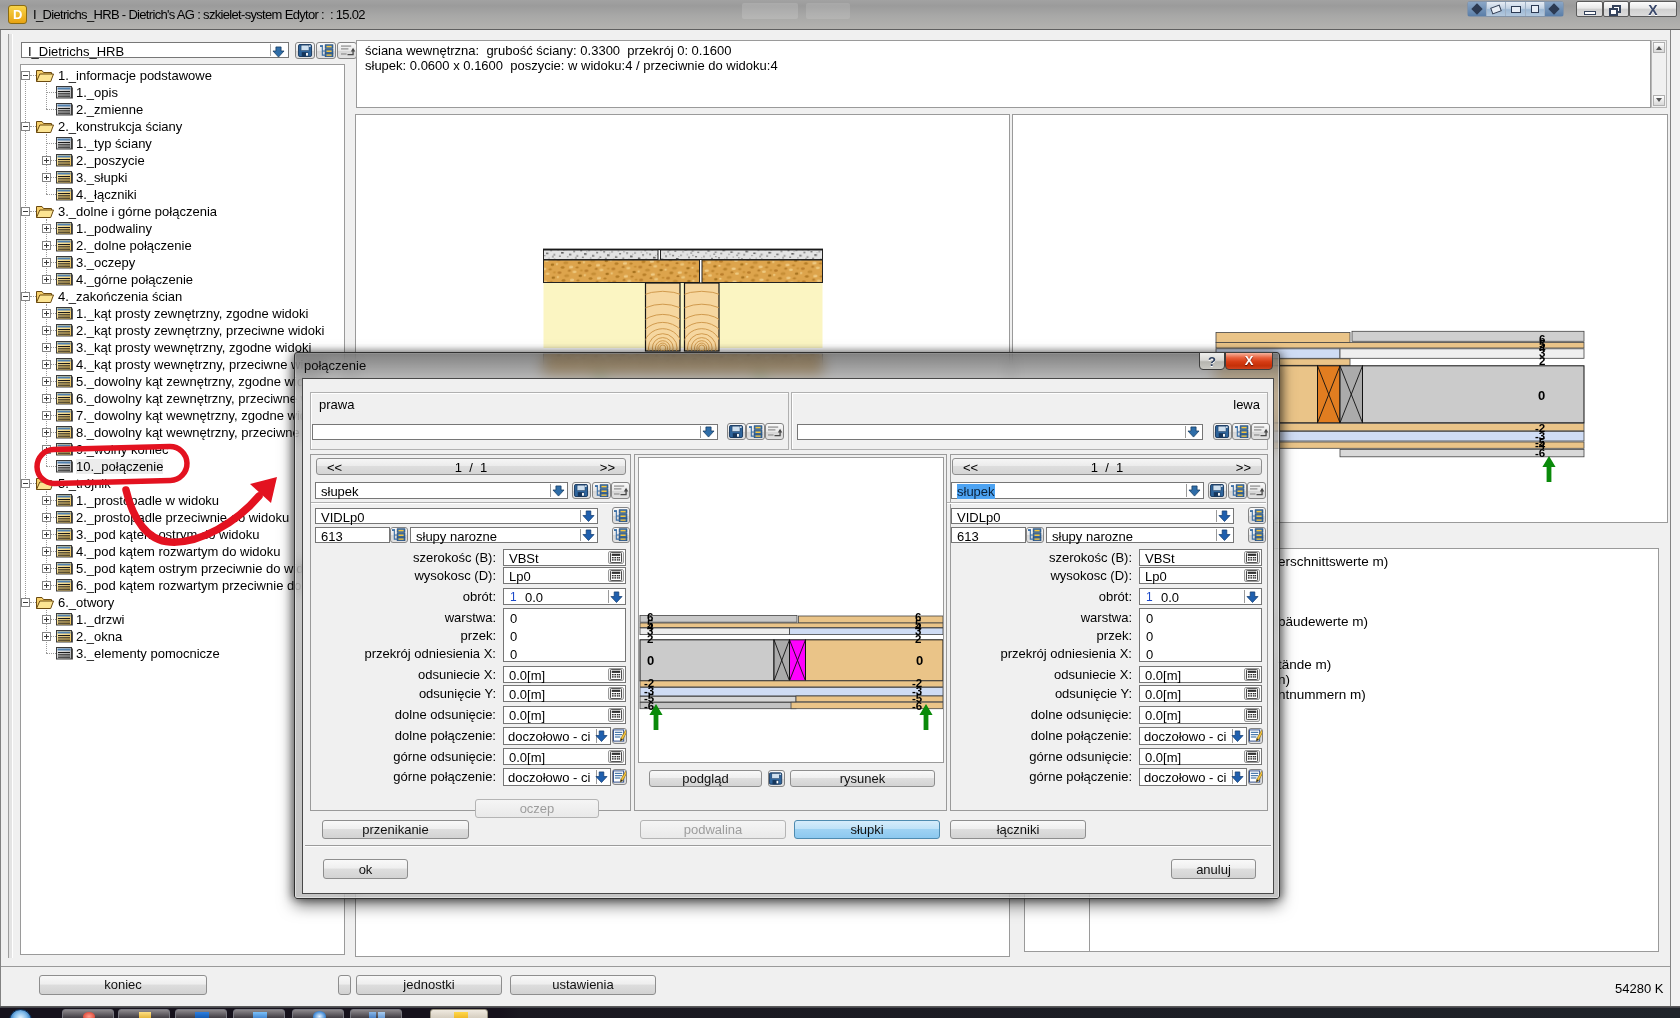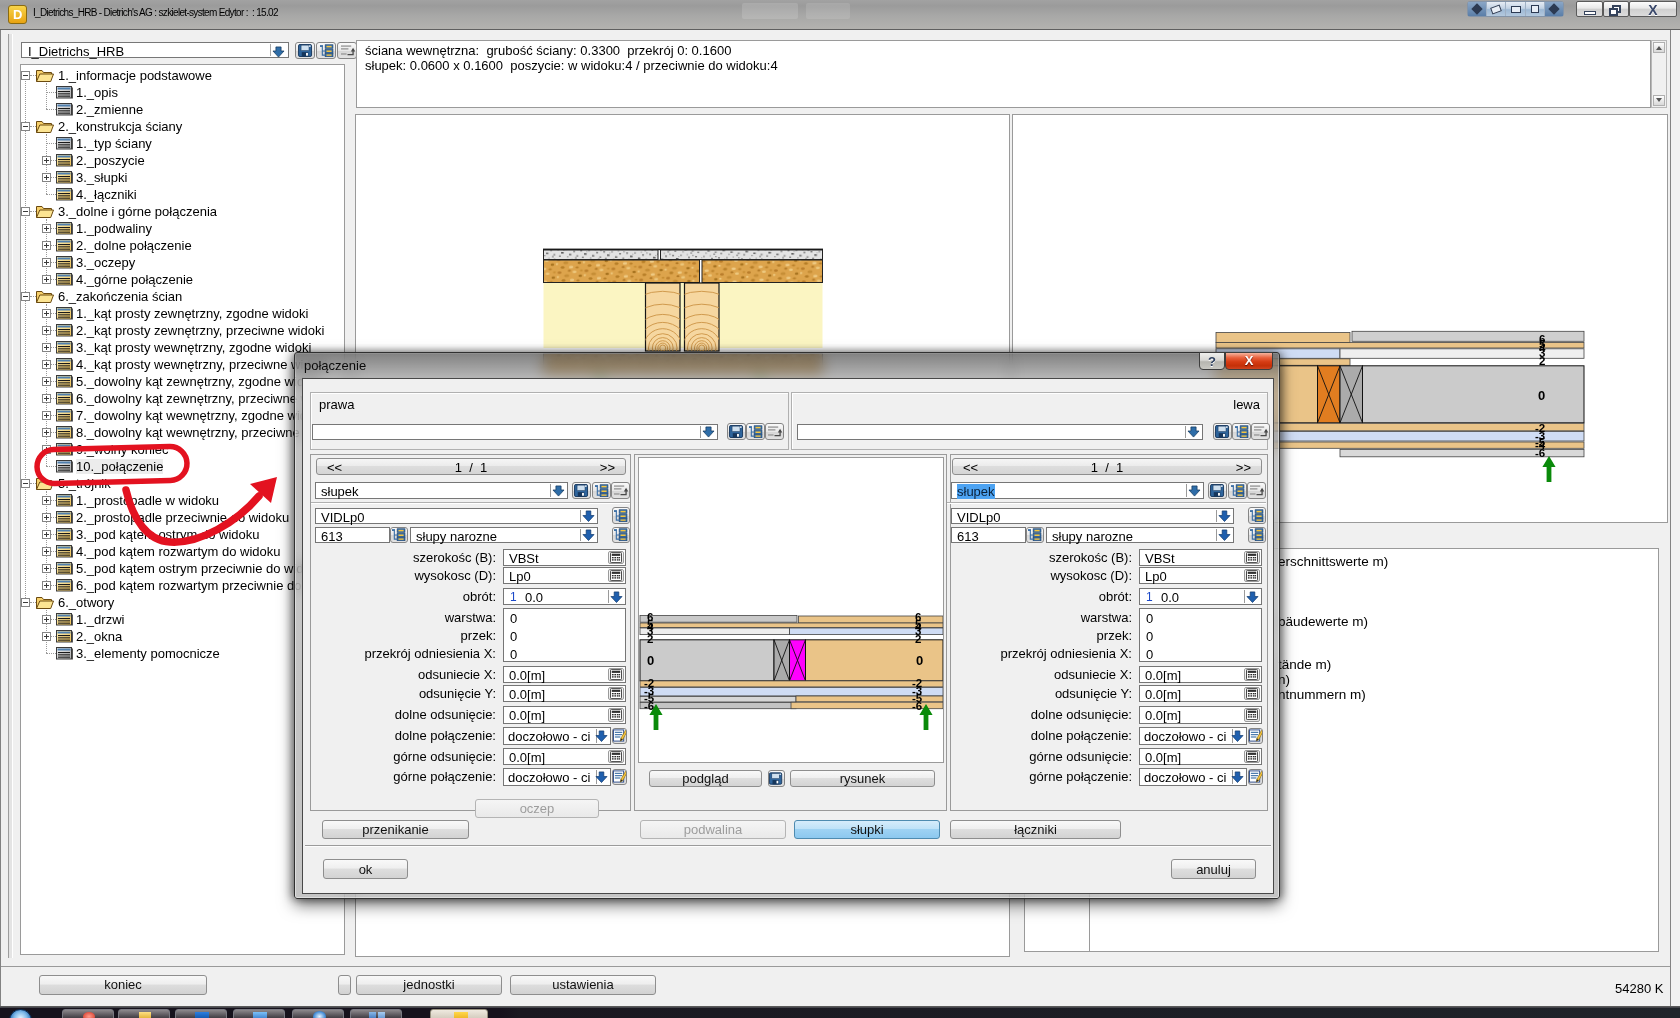--- a/index.html
+++ b/index.html
@@ -6,21 +6,21 @@
 html,body { width:1680px; height:1018px; overflow:hidden; }
 body { font-family:"Liberation Sans", sans-serif; background:#f0f0f0; position:relative; font-size:13px; color:#000; }
 
 #titlebar { position:absolute; left:0; top:0; width:1680px; height:30px;
   background:linear-gradient(#a2a2a2 0%, #9b9b9b 20%, #a8a8a7 55%, #b3b2af 100%);
   border-bottom:1px solid #5f5f5f; }
 #titlebar .ghost1 { position:absolute; left:742px; top:3px; width:56px; height:16px; background:rgba(255,255,255,.14); border-radius:2px; }
 #titlebar .ghost2 { position:absolute; left:806px; top:3px; width:44px; height:16px; background:rgba(255,255,255,.12); border-radius:2px; }
 #appicon { position:absolute; left:8px; top:5px; width:19px; height:19px; background:linear-gradient(#f7d44a,#e8a312); border:1px solid #8a6a10; border-radius:3px; }
 #appicon:before { content:"D"; position:absolute; left:4px; top:1px; font-size:13px; font-weight:bold; color:#fff; }
-#apptitle { position:absolute; left:33px; top:7px; font-size:10px; color:#000; white-space:pre; letter-spacing:-0.68px; }
+#apptitle { position:absolute; left:33px; top:7px; font-size:13px; color:#000; white-space:pre; letter-spacing:-0.68px; }
 
 .capbtn { position:absolute; top:1px; height:16px; background:linear-gradient(#fdfdfd,#e8e8e8 45%,#cfcfcf 50%,#dcdcdc); border:1px solid #5a5a5a; border-radius:2px; }
 
 #smallbtns { position:absolute; left:1467px; top:1px; width:97px; height:16px; background:linear-gradient(#e6ecf4,#c2d2e4 45%,#9db8d4 55%,#b4c9de); border:1px solid #8494a8; border-radius:3px; display:flex; }
 #smallbtns .sb { flex:1 1 auto; border-right:1px solid #9fb0c4; position:relative; }
 #smallbtns .sb:last-child { border-right:none; }
 #smallbtns .sb.dk { background:linear-gradient(#8aa6c6,#5a7ea8); }
 #smallbtns .sb i { position:absolute; left:50%; top:50%; width:8px; height:8px; margin:-4px 0 0 -4px; background:#2c3a52; transform:rotate(45deg); }
 #smallbtns .sb b { position:absolute; left:50%; top:50%; width:10px; height:7px; margin:-3px 0 0 -5px; border:1.5px solid #2c3a52; background:#e8eef6; }
 
@@ -307,21 +307,21 @@
         <use href="#sym_doc_y"></use>
       </svg><span class="txt" style="left:55px; line-height:15px;">2._dolne połączenie</span></div>
 <div class="trow" style="top:189px; width:324px;"><div class="hdot" style="left:25px; top:8px; width:10px;"></div><div class="ebox plus minus" style="left:21px;"></div><svg class="isvg" style="left:35px; top:2px;" width="17" height="13">
         <use href="#sym_doc_y"></use>
       </svg><span class="txt" style="left:55px; line-height:15px;">3._oczepy</span></div>
 <div class="trow" style="top:206px; width:324px;"><div class="hdot" style="left:25px; top:8px; width:10px;"></div><div class="ebox plus minus" style="left:21px;"></div><svg class="isvg" style="left:35px; top:2px;" width="17" height="13">
         <use href="#sym_doc_y"></use>
       </svg><span class="txt" style="left:55px; line-height:15px;">4._górne połączenie</span></div>
 <div class="trow" style="top:223px; width:324px;"><div class="hdot" style="left:9px; top:8px; width:6px;"></div><div class="ebox minus" style="left:0px;"></div><svg class="isvg" style="left:14px; top:1px;" width="19" height="15">
         <use href="#sym_folder"></use>
-      </svg><span class="txt" style="left:37px; line-height:15px;">6._zakończenia ścian</span></div>
+      </svg><span class="txt" style="left:37px; line-height:15px;">4._zakończenia ścian</span></div>
 <div class="trow" style="top:240px; width:324px;"><div class="hdot" style="left:25px; top:8px; width:10px;"></div><div class="ebox plus minus" style="left:21px;"></div><svg class="isvg" style="left:35px; top:2px;" width="17" height="13">
         <use href="#sym_doc_y"></use>
       </svg><span class="txt" style="left:55px; line-height:15px;">1._kąt prosty zewnętrzny, zgodne widoki</span></div>
 <div class="trow" style="top:257px; width:324px;"><div class="hdot" style="left:25px; top:8px; width:10px;"></div><div class="ebox plus minus" style="left:21px;"></div><svg class="isvg" style="left:35px; top:2px;" width="17" height="13">
         <use href="#sym_doc_y"></use>
       </svg><span class="txt" style="left:55px; line-height:15px;">2._kąt prosty zewnętrzny, przeciwne widoki</span></div>
 <div class="trow" style="top:274px; width:324px;padding-left:32px;"><div class="hdot" style="left:25px; top:8px; width:10px;"></div><div class="ebox plus minus" style="left:21px;"></div><svg class="isvg" style="left:35px; top:2px;" width="17" height="13">
         <use href="#sym_doc_y"></use>
       </svg><span class="txt" style="left:55px; line-height:15px;">3._kąt prosty wewnętrzny, zgodne widoki</span></div>
 <div class="trow" style="top:291px; width:324px;"><div class="hdot" style="left:25px; top:8px; width:10px;"></div><div class="ebox plus minus" style="left:21px;"></div><svg class="isvg" style="left:35px; top:2px;" width="17" height="13">
@@ -948,18 +948,18 @@
 <div class="icobtn" style="left:465px; top:391px; width:17px; height:17px;">
         <svg class="isvg" style="left:0px; top:1px;" width="14" height="13">
           <use href="#sym_floppy"></use>
         </svg>
       </div>
 <div class="dbtn" style="left:487px; top:391px; width:145px; height:17px;">rysunek</div>
 <div class="dbtn" style="left:19px; top:441px; width:147px; height:19px; line-height:18px;">przenikanie</div>
 <div class="dbtn dis" style="left:172px; top:420px; width:124px; height:19px; line-height:18px;">oczep</div>
 <div class="dbtn dis" style="left:337px; top:441px; width:146px; height:19px; line-height:18px;">podwalina</div>
 <div class="dbtn act" style="left:491px; top:441px; width:146px; height:19px; line-height:18px;">słupki</div>
-<div class="dbtn" style="left:647px; top:441px; width:171px; height:19px; line-height:18px;">łączniki</div>
+<div class="dbtn" style="left:647px; top:441px; width:136px; height:19px; line-height:18px;">łączniki</div>
 <div style="position:absolute; left:2px; top:466px; width:966px; height:2px; border-top:1px solid #9b9b9b; border-bottom:1px solid #fdfdfd;"></div>
 <div class="dbtn" style="left:20px; top:480px; width:85px; height:20px; line-height:19px;">ok</div>
 <div class="dbtn" style="left:868px; top:480px; width:85px; height:20px; line-height:19px;">anuluj</div>
 </div>
 </div>
 
 </body></html>

